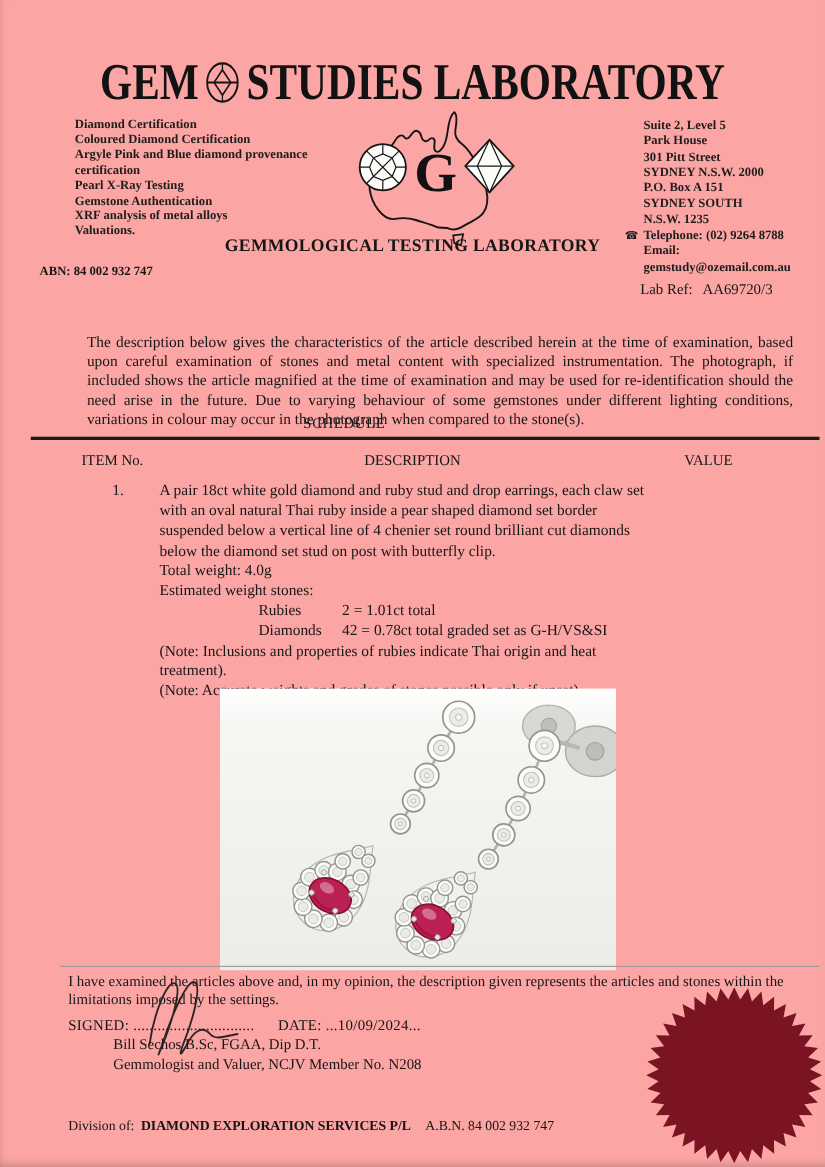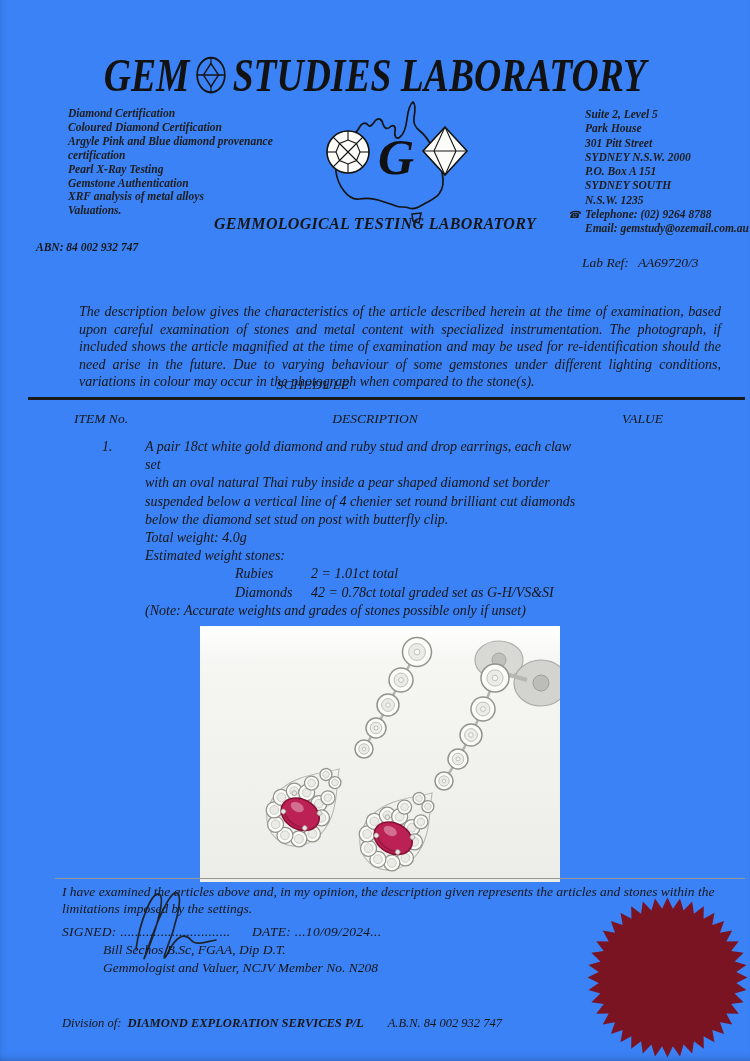--- a/index.html
+++ b/index.html
@@ -1,18 +1,18 @@
 <!DOCTYPE html>
 <html><head>
 <meta charset="utf-8">
 <style>
   html,body{margin:0;padding:0;background:#e9e9e7;}
-  .page{position:relative;width:750px;height:1061px;background:#3b82f6;
+  .page{position:relative;width:750px;height:1061px;background:#fca5a5;
         font-family:"Liberation Serif", serif;color:#161616;overflow:hidden;
-        box-shadow:inset 0 -8px 10px -8px rgba(0,0,0,.28), inset 8px 0 10px -10px rgba(0,0,0,.18);font-style:italic;}
+        box-shadow:inset 0 -8px 10px -8px rgba(0,0,0,.28), inset 8px 0 10px -10px rgba(0,0,0,.18);}
   .abs{position:absolute;}
   
   .masthead{top:48px;left:0;width:750px;text-align:center;}
   .title{display:inline-flex;align-items:center;gap:4px;font-size:47px;letter-spacing:0px;
          transform:scaleX(.80);transform-origin:center;white-space:nowrap;color:#121212;}
   .title-icon{width:42px;height:42px;margin:0 2px;}
   
   .services{top:107px;left:68px;width:235px;font-size:11.5px;font-weight:bold;line-height:13.9px;color:#1d1d1d;}
   
   .address{top:107px;left:585px;width:165px;font-size:11.5px;font-weight:bold;line-height:14.3px;color:#1d1d1d;}
@@ -44,21 +44,21 @@
   .rule-thin{top:878px;left:55px;width:690px;height:1px;background:#999994;}
   .attest{top:883px;left:62px;width:658px;font-size:13.5px;line-height:17px;margin:0;}
   .signature{top:885px;left:126px;width:100px;height:80px;}
   .signed{top:924px;left:62px;font-size:13.5px;letter-spacing:.3px;}
   .signed .gap{display:inline-block;width:14px;}
   .sig-name{top:942px;left:103px;font-size:13.5px;}
   .sig-role{top:960px;left:103px;font-size:13.5px;}
   .seal{top:896px;left:586px;width:163px;height:163px;}
   .footer{top:1016px;left:62px;font-size:12.5px;}
   .footer .company{font-weight:bold;margin-left:6px;}
-  .footer .f-abn{margin-left:24px;}
+  .footer .f-abn{margin-left:13px;}
   .ink{stroke:#141414;fill:none;}
 </style>
 </head>
 <body>
 
 <div class="page">
 
   <div class="abs masthead">
     <h1 class="title" style="margin:0">
       <span>GEM</span>
@@ -156,20 +156,21 @@
     <div>suspended below a vertical line of 4 chenier set round brilliant cut diamonds</div>
     <div>below the diamond set stud on post with butterfly clip.</div>
     <div>Total weight: 4.0g</div>
     <div>Estimated weight stones:</div>
     <div class="stone-row">
       <span class="stone-name">Rubies</span><span>2 = 1.01ct total</span>
     </div>
     <div class="stone-row">
       <span class="stone-name">Diamonds</span><span>42 = 0.78ct total graded set as G-H/VS&amp;SI</span>
     </div>
+    <div>(Note: Inclusions and properties of rubies indicate Thai origin and heat treatment).</div>
     <div>(Note:  Accurate weights and grades of stones possible only if unset)</div>
   </div>
 
   <div class="abs photo">
     <svg id="earrings-svg" viewBox="0 0 360 256">
         <ellipse cx="299" cy="34" rx="24" ry="19" fill="#d8d8d4" stroke="#b0b0ab" stroke-width="1.2"></ellipse>
         <circle cx="299" cy="34" r="7" fill="#bfbfbb" stroke="#a5a5a0" stroke-width="1"></circle>
         <ellipse cx="341" cy="57" rx="27" ry="23" fill="#d3d3cf" stroke="#ababa6" stroke-width="1.2"></ellipse>
         <circle cx="341" cy="57" r="8" fill="#bcbcb8" stroke="#a0a09b" stroke-width="1"></circle>
         <line x1="306" y1="48" x2="327" y2="54" stroke="#b8b8b3" stroke-width="4"></line>

